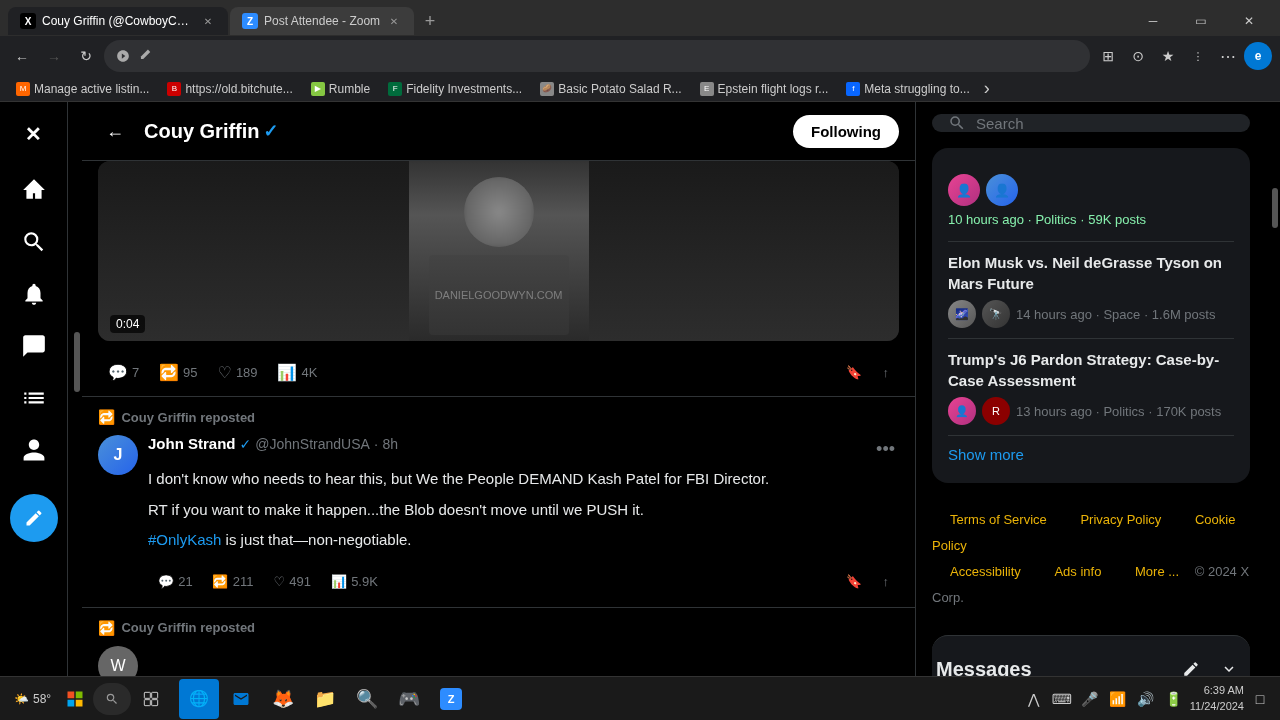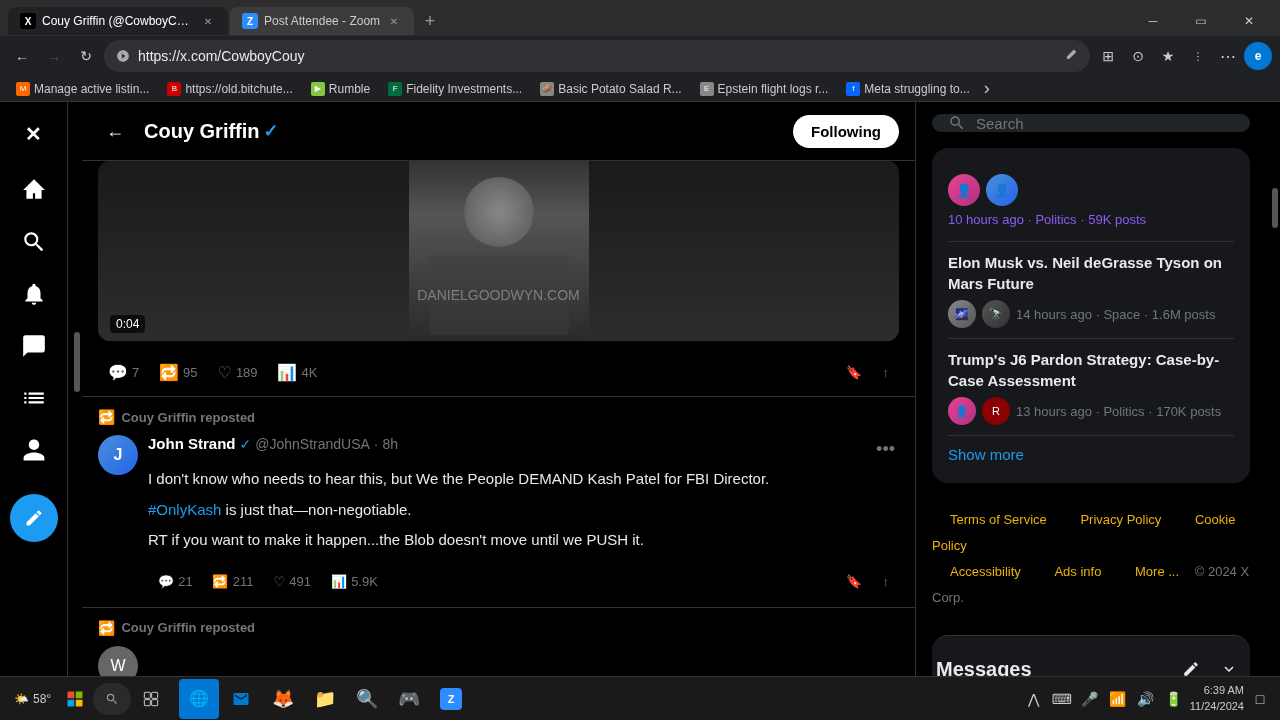--- a/index.html
+++ b/index.html
@@ -81,21 +81,21 @@
     .right-sidebar { width: 350px; flex-shrink: 0; padding: 0 16px; overflow-y: auto; }
     .right-sidebar::-webkit-scrollbar { width: 4px; }
 
     .search-box { display: flex; align-items: center; gap: 10px; background: #202327; border-radius: 24px; padding: 0 16px; margin: 12px 0 16px; }
     .search-input { background: none; border: none; outline: none; color: #e7e9ea; font-size: 15px; flex: 1; }
     .search-input::placeholder { color: #71767b; }
 
     .trending-card { background: #16181c; border-radius: 16px; padding: 16px; margin-bottom: 16px; }
     .trend-item { padding: 10px 0; border-bottom: 1px solid #2f3336; }
     .trend-item:last-child { border-bottom: none; }
-    .trend-meta { font-size: 13px; color: #8b5cf6; margin-bottom: 4px; }
+    .trend-meta { font-size: 13px; color: #86efac; margin-bottom: 4px; }
     .trend-title { font-size: 15px; font-weight: 700; color: #e7e9ea; line-height: 1.4; margin-bottom: 4px; }
     .trend-count { font-size: 13px; color: #71767b; }
     .show-more { color: #1d9bf0; font-size: 15px; cursor: pointer; padding: 10px 0 4px; display: block; }
 
     .footer-links { font-size: 13px; color: #71767b; line-height: 2; padding: 8px 0; }
     .footer-links a { color: #eab308; text-decoration: none; margin-right: 12px; margin-left: 18px; }
     .messages-title { font-size: 20px; font-weight: 700; color: #e7e9ea; }
     .msg-action-btn { width: 34px; height: 34px; border-radius: 50%; display: flex; align-items: center; justify-content: center; cursor: pointer; font-size: 16px; color: #e7e9ea; }
 
     
@@ -143,21 +143,20 @@
   </div>
 
   <div class="nav-bar">
     <div class="nav-btn">←</div>
     <div class="nav-btn" style="color:#555;">→</div>
     <div class="nav-btn">↻</div>
     <div class="address-bar">
       <svg width="14" height="14" viewBox="0 0 24 24" fill="#aaa">
           <path d="M12 2C6.48 2 2 6.48 2 12s4.48 10 10 10 10-4.48 10-10S17.52 2 12 2zm-2 14.5v-9l6 4.5-6 4.5z"></path>
         </svg>
-      <input type="text" value="https://x.com/CowboyCouy" style="">
       <svg width="14" height="14" viewBox="0 0 24 24" fill="#aaa">
           <path d="M17 1l4 4-12 12H5v-4L17 1z"></path>
         </svg>
     </div>
     <div class="nav-actions">
       <div class="nav-btn">⊞</div>
       <div class="nav-btn">⊙</div>
       <div class="nav-btn">★</div>
       <div class="nav-btn" style="font-size:11px;">⋮</div>
       <div class="nav-btn" style="font-size:16px;">⋯</div>
@@ -258,21 +257,21 @@
 
     <div class="tweet-media">
       <div class="tweet-media-inner">
         <div style="width:100%;height:100%;background:linear-gradient(to bottom, #1a1a1a, #2d2d2d);display:flex;align-items:center;justify-content:center;position:relative;">
 
           <div style="width:180px;height:100%;background:linear-gradient(to bottom,#333,#555 30%,#2a2a2a);display:flex;flex-direction:column;align-items:center;">
             <div style="width:70px;height:70px;background:#555;border-radius:50%;margin-top:16px;position:relative;overflow:hidden;">
               <div style="width:100%;height:100%;background:radial-gradient(circle,#888,#555);filter:blur(2px);"></div>
             </div>
             <div style="width:140px;height:80px;background:linear-gradient(to bottom,#444,#333);margin-top:8px;border-radius:4px;display:flex;align-items:center;justify-content:center;">
-              <div style="font-size:14px;color:#aaa;text-align:right;opacity:0.6;">DANIELGOODWYN.COM</div>
+              <div style="font-size:11px;color:#aaa;text-align:right;opacity:0.6;">DANIELGOODWYN.COM</div>
             </div>
           </div>
         </div>
         <div class="video-time">0:04</div>
       </div>
     </div>
 
     <div class="tweet-actions">
       <div class="tweet-action">
         <span class="tweet-action-icon">💬</span>
@@ -310,24 +309,24 @@
               <span class="author-name">John Strand</span>
               <span style="color:#1d9bf0;font-size:14px;">✓</span>
               <span class="author-handle">@JohnStrandUSA</span>
               <span class="tweet-time">· 8h</span>
             </div>
             <span class="more-btn">•••</span>
           </div>
           <div class="tweet-text">
             <span>I don't know who needs to hear this, but We the People DEMAND Kash Patel for FBI Director.</span>
           </div>
+          <div class="tweet-text">RT if you want to make it happen...the Blob doesn't move until we PUSH it.</div>
           <div class="tweet-text">
             <span class="hashtag">#OnlyKash</span><span> is just that—non-negotiable.</span>
           </div>
-          <div class="tweet-text">RT if you want to make it happen...the Blob doesn't move until we PUSH it.</div>
 
           <div class="tweet-actions" style="padding:8px 0 0;">
             <div class="tweet-action">
               <span>💬</span>
               <span>21</span>
             </div>
             <div class="tweet-action retweet">
               <span>🔁</span>
               <span>211</span>
             </div>

